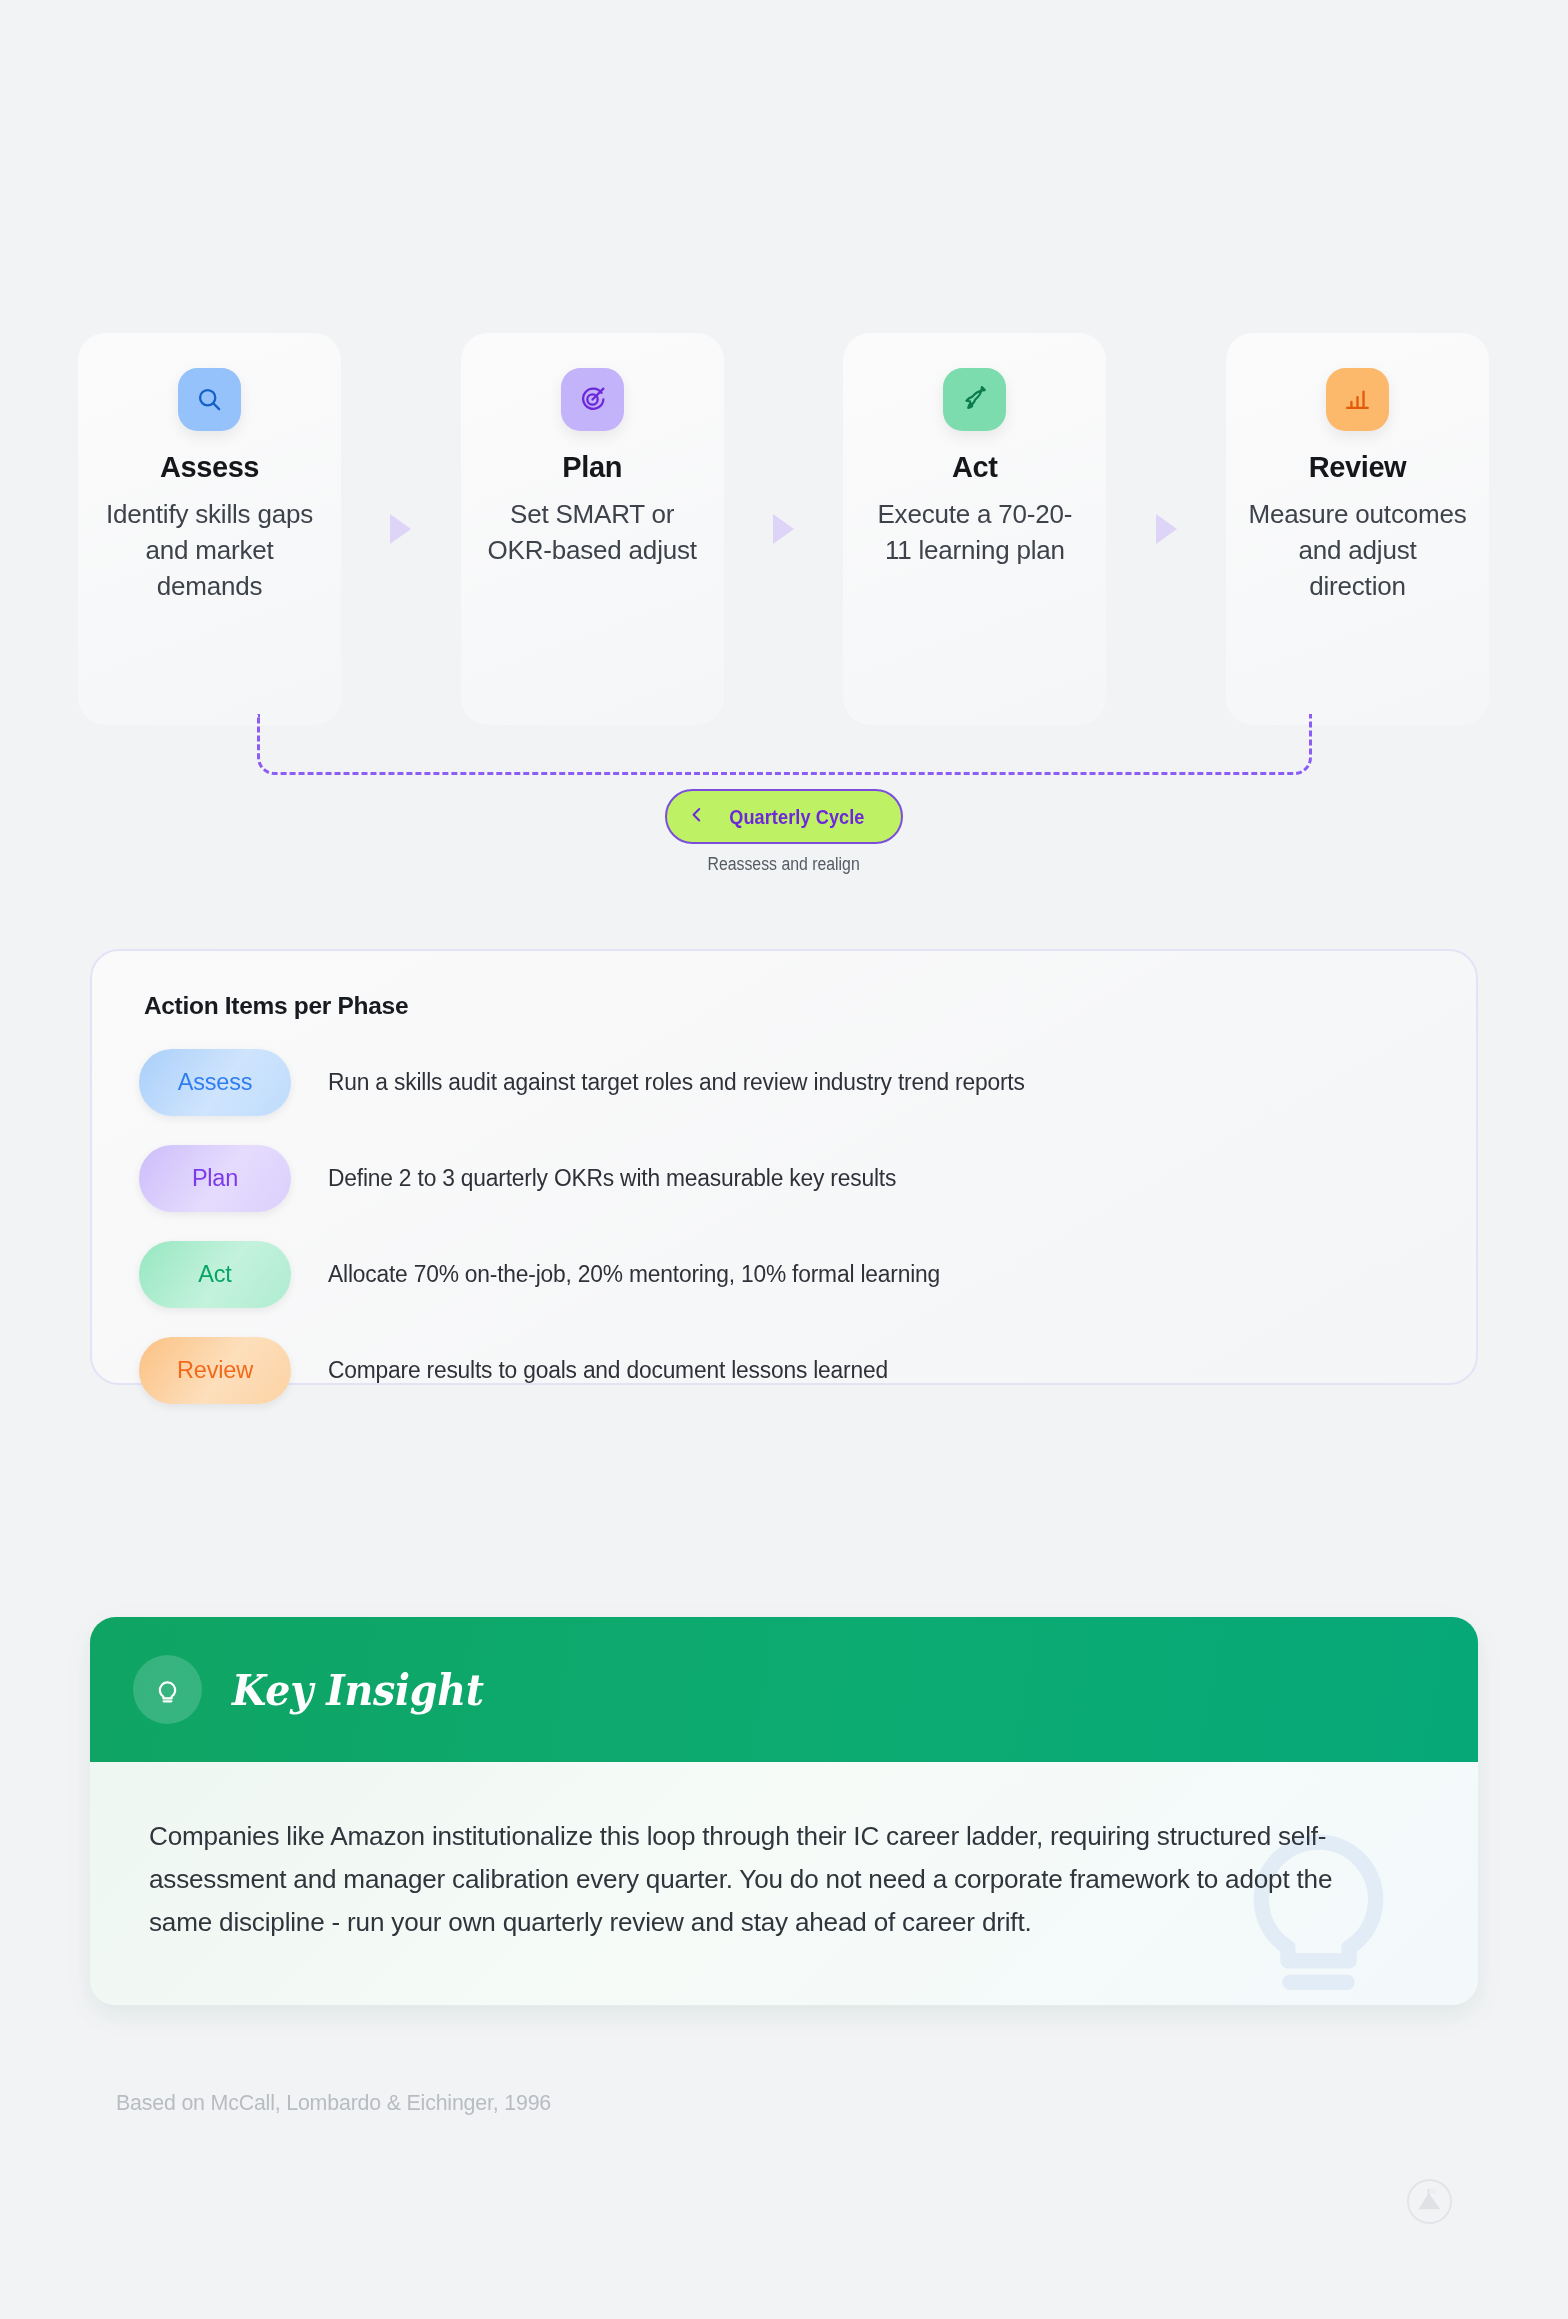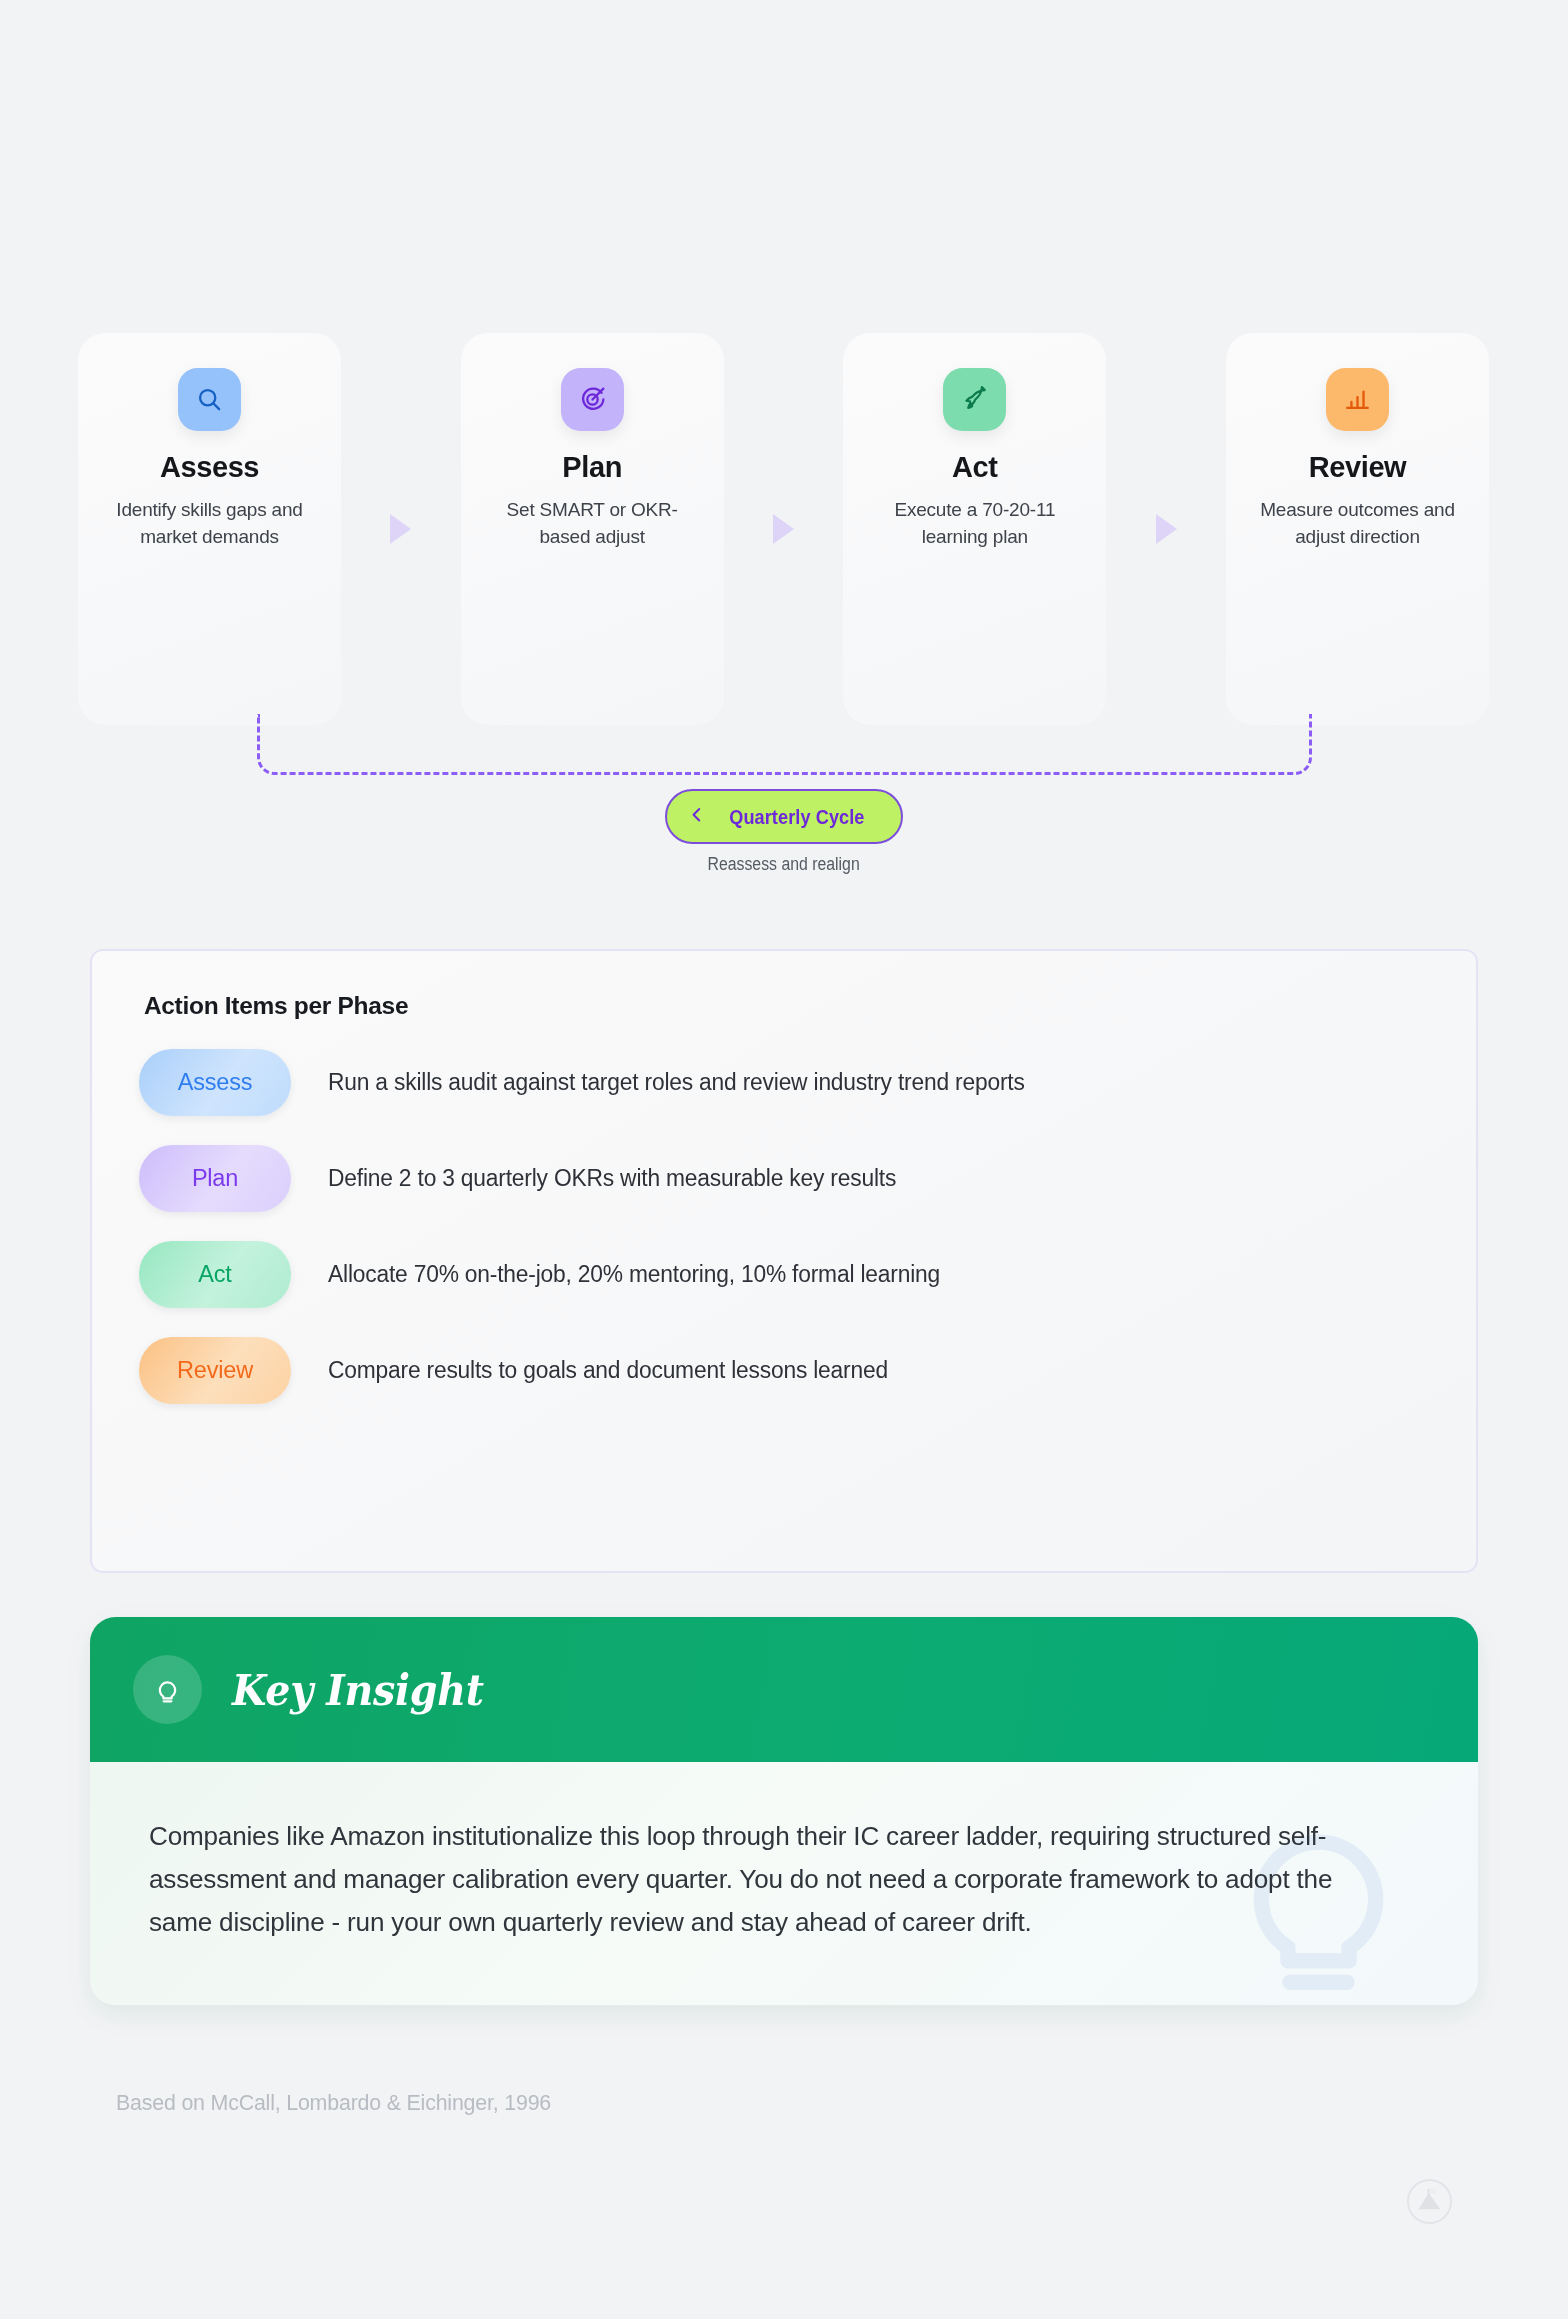--- a/index.html
+++ b/index.html
@@ -94,21 +94,21 @@
   .c-orange .phase-icon { background: #fcb86b; }
 
   .phase-title {
     font-size: 29px;
     font-weight: 700;
     color: #15171b;
     letter-spacing: -0.4px;
     margin-bottom: 13.7px;
   }
   .phase-desc {
-    font-size: 19px;
+    font-size: 26px;
     line-height: 1.38;
     color: #3e434b;
     letter-spacing: -0.2px;
   }
 
   .flow-arrow {
     flex: 1;
     display: flex;
     align-items: center;
     justify-content: center;
@@ -166,22 +166,22 @@
     transform: scaleX(0.9);
     white-space: nowrap;
   }
 
   
   .actions-panel {
     position: absolute;
     left: 90px;
     top: 949px;
     width: 1388px;
-    height: 624px;
-    border-radius: 13px;
+    height: 436px;
+    border-radius: 29px;
     background: linear-gradient(150deg, #fafafb 0%, #f4f5f6 100%);
     border: 2.9px solid #e6e2f6;
     padding: 41px 47px;
   }
   .actions-heading {
     font-size: 24.5px;
     font-weight: 700;
     color: #171a1f;
     letter-spacing: -0.3px;
     margin-left: 4.9px;

